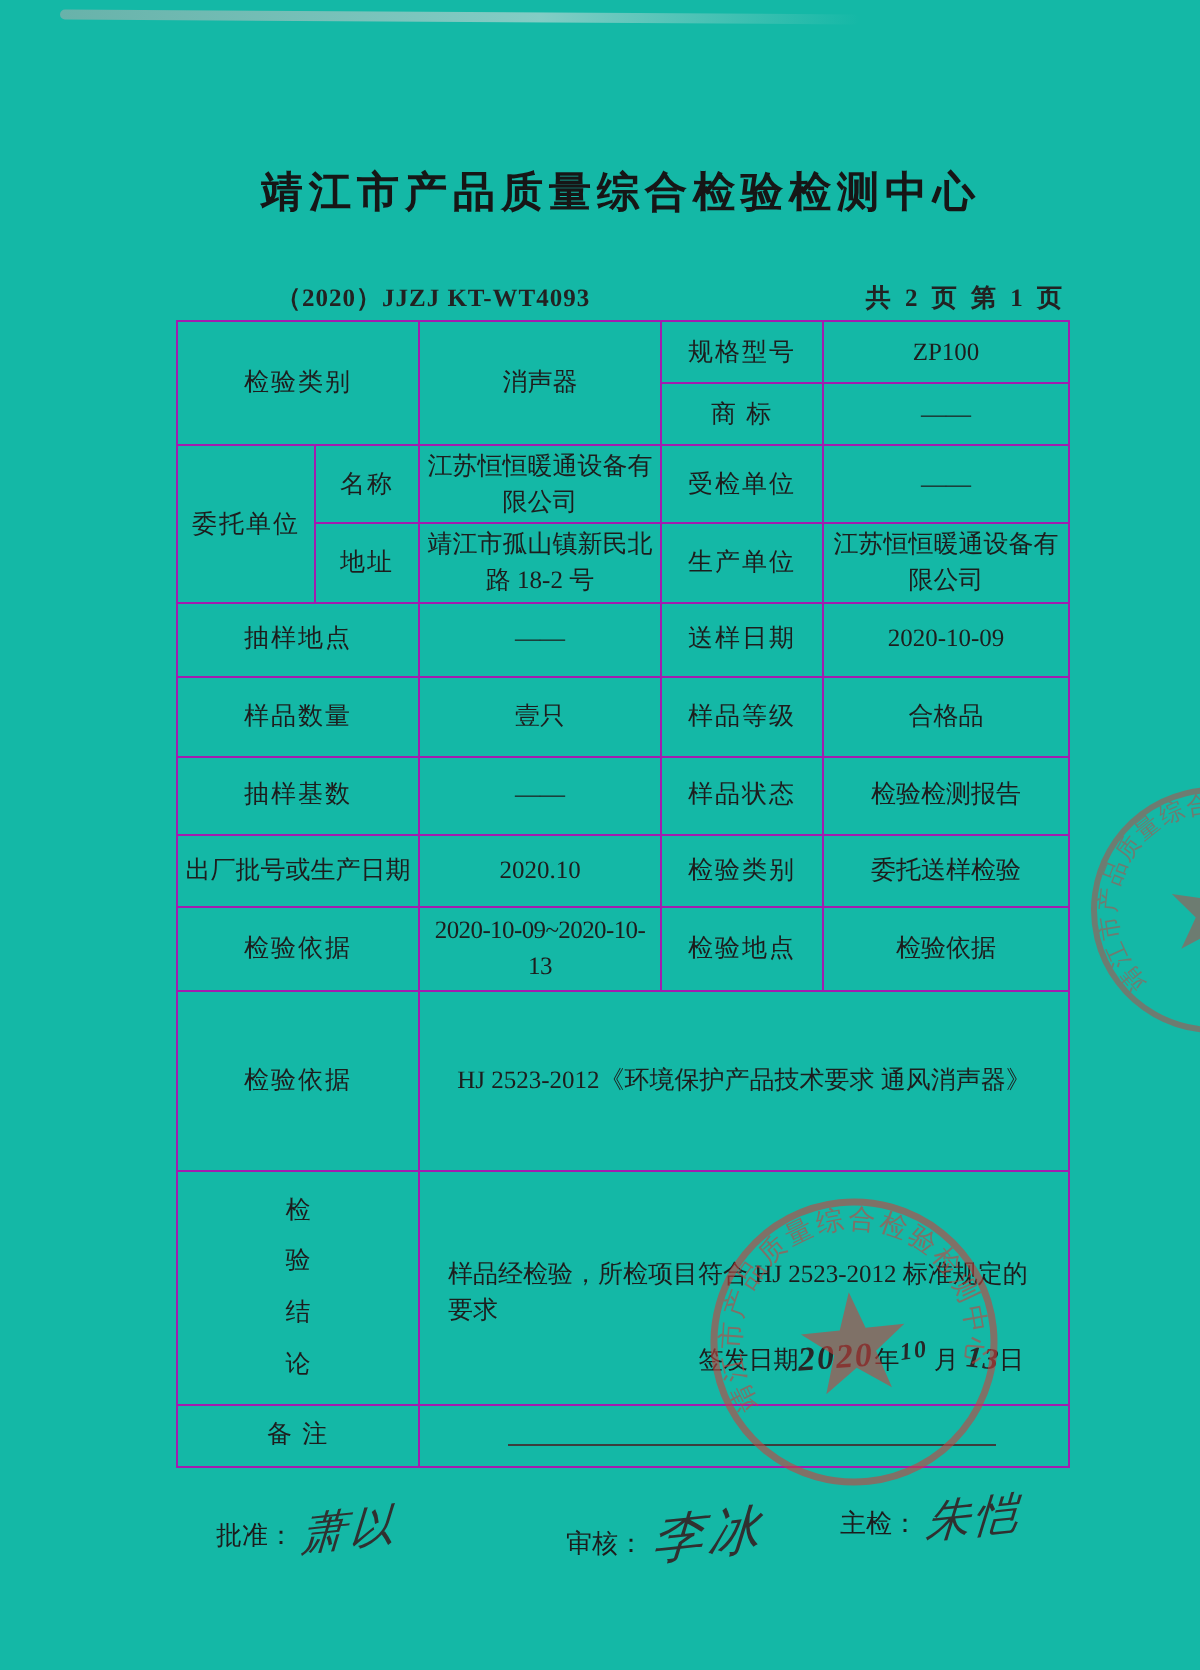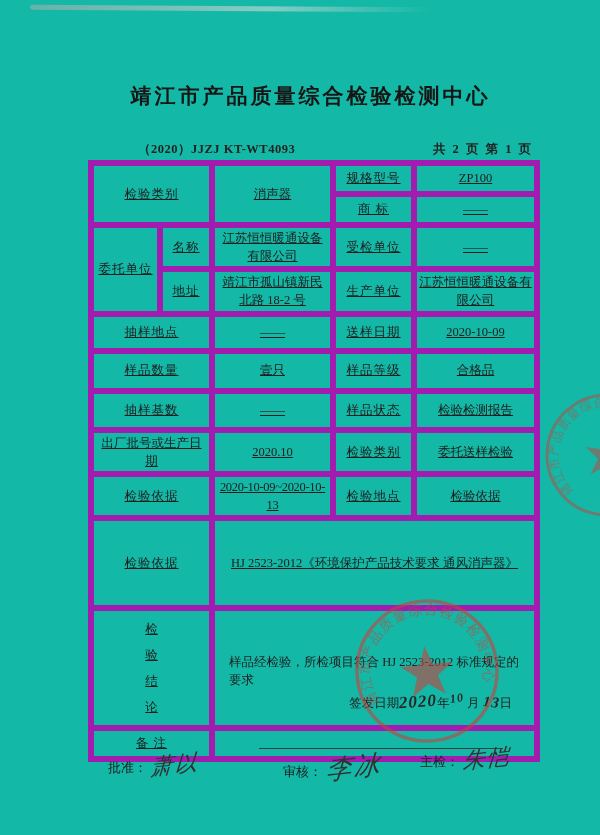--- a/index.html
+++ b/index.html
@@ -24,22 +24,22 @@
   .meta-line{
     position:absolute;left:88px;top:141px;width:447px;height:18px;
     font-size:12.5px;font-weight:bold;color:#222;
   }
   .meta-line .report-no{position:absolute;left:6px;top:0;letter-spacing:.5px;margin-left:44px;}
   .meta-line .pages{position:absolute;right:2px;top:0;letter-spacing:2px;}
   table.report{
     position:absolute;left:88px;top:160px;width:446px;border-collapse:collapse;table-layout:fixed;
   }
   table.report td{
-    border:6px solid #a21caf;font-size:12.5px;text-align:center;vertical-align:middle;
-    padding:1px 2px;line-height:1.45;color:#1d1d1d;overflow:hidden;text-decoration:underline;
+    border:1px solid #a21caf;font-size:12.5px;text-align:center;vertical-align:middle;
+    padding:1px 2px;line-height:1.45;color:#1d1d1d;overflow:hidden;
   }
   td.lbl{letter-spacing:1px;}
   td.val-left{text-align:left;padding-left:16px;padding-right:8px;}
   td.tight{font-size:11px;letter-spacing:-.3px;margin-top:36px;}
   .vert-label{display:flex;flex-direction:column;align-items:center;justify-content:space-between;height:96px;margin:8px auto;}
   .concl-cell{position:relative;}
   .concl-text{position:absolute;left:14px;top:42px;width:290px;text-align:left;font-size:12.5px;}
   .issue-line{position:absolute;right:22px;bottom:10px;font-size:12.5px;white-space:nowrap;}
   .hw{font-style:italic;font-size:17px;color:#272727;display:inline-block;transform:rotate(-4deg);letter-spacing:1px;font-weight:bold;}
   .hw-month{font-size:12px;transform:translateY(-5px) rotate(-8deg);}

